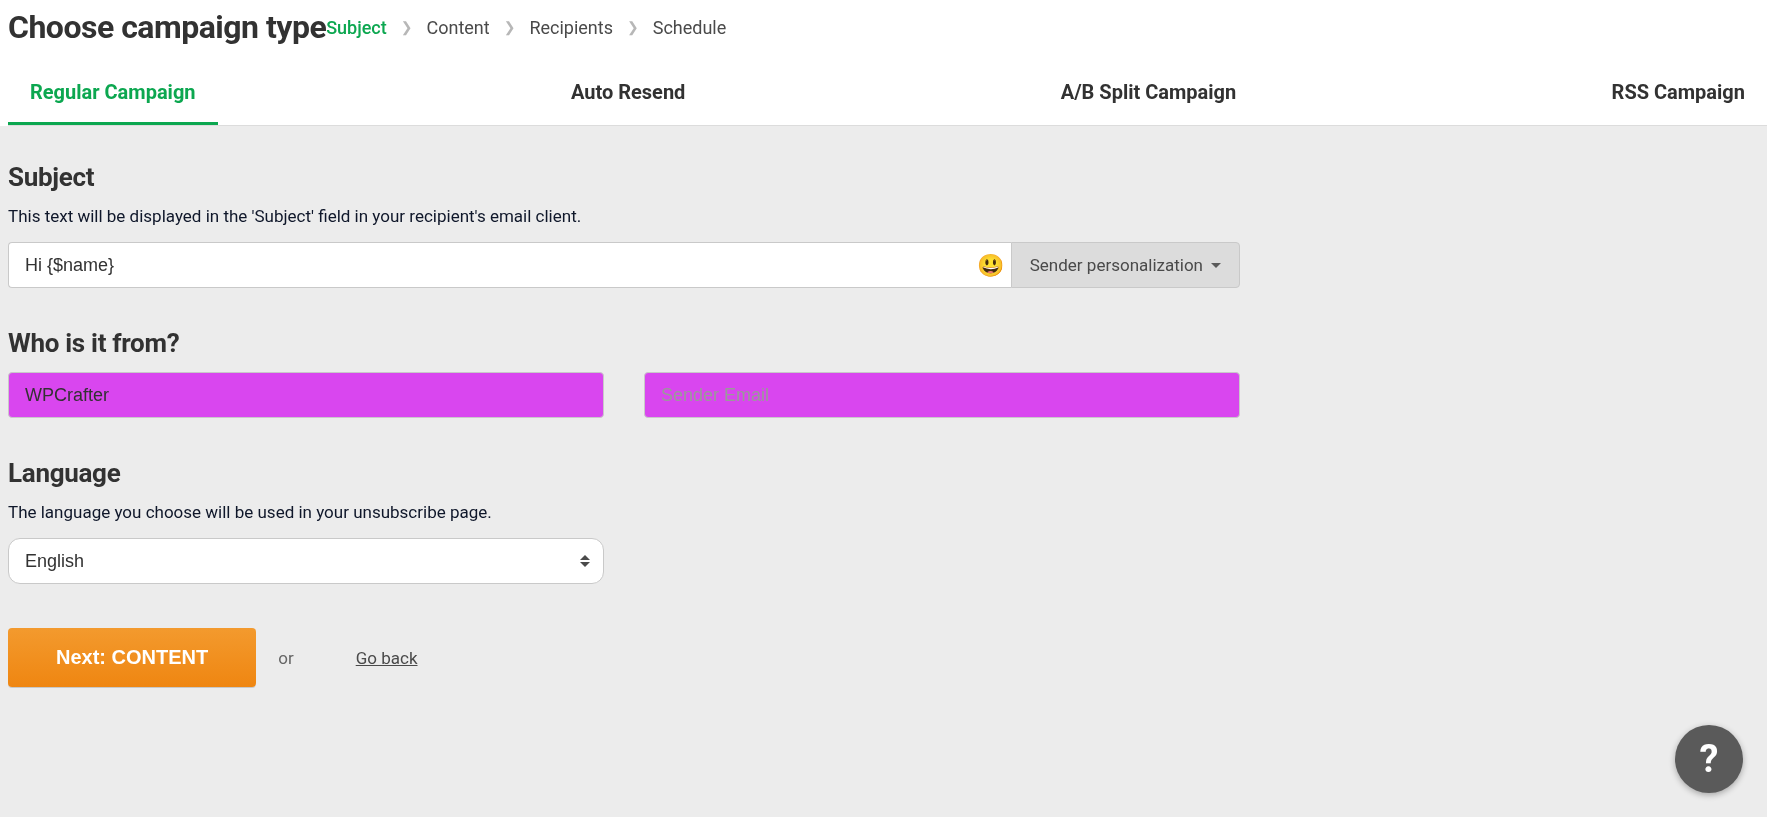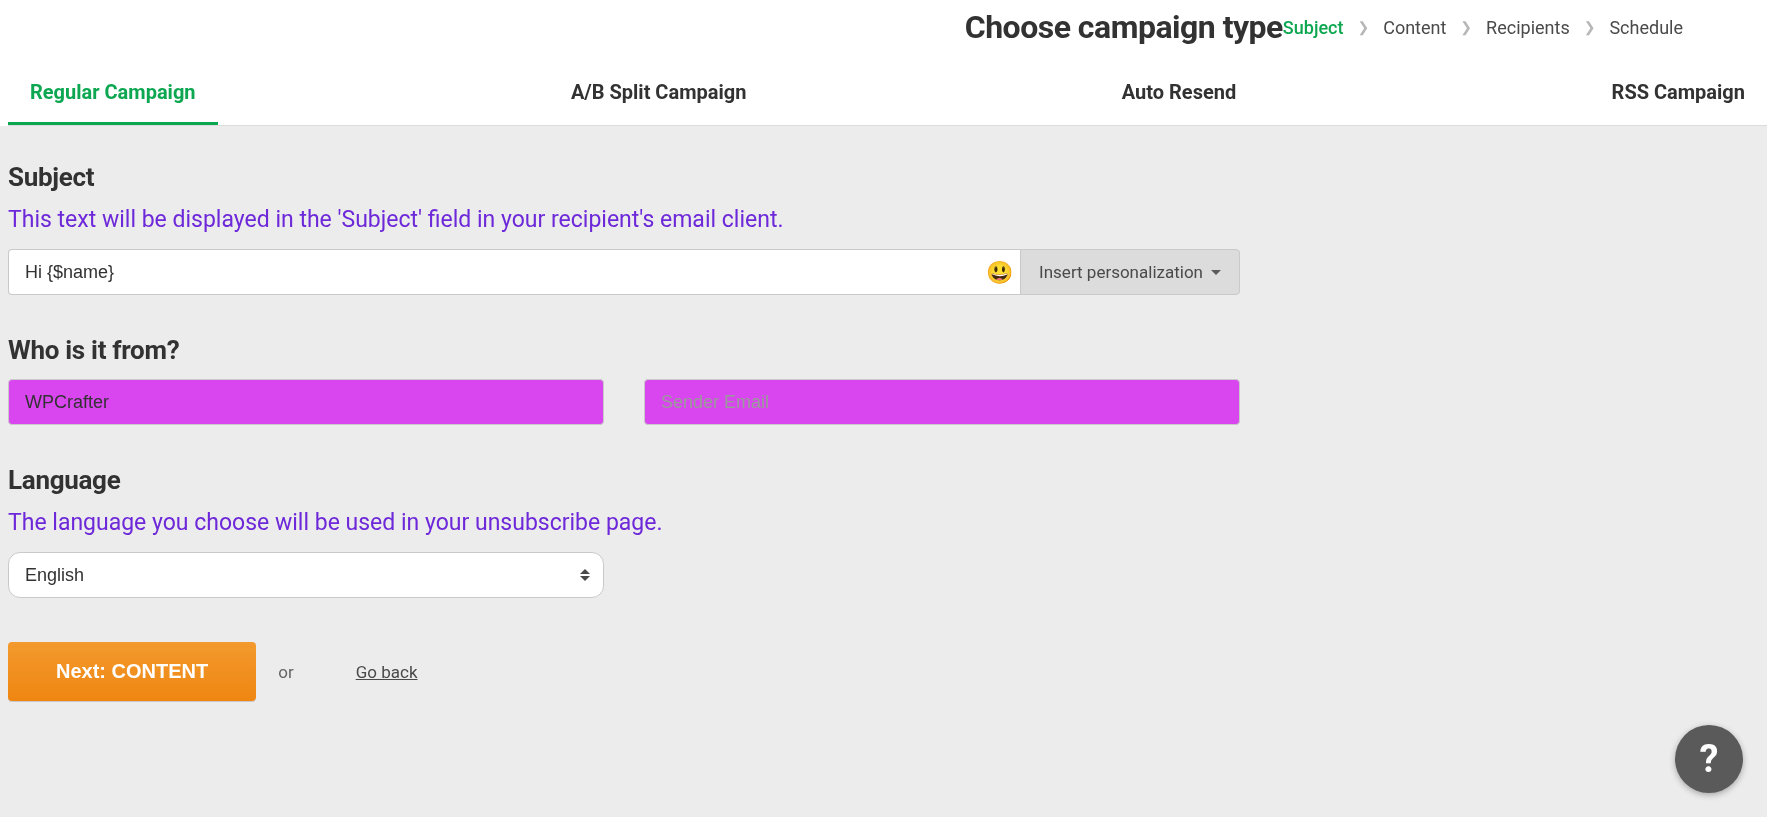--- a/index.html
+++ b/index.html
@@ -11,21 +11,21 @@
     height: 817px;
     position: relative;
     overflow: hidden;
   }
   .header-area {
     background: #ffffff;
     padding: 8px 0 0 8px;
   }
   .header-row {
     display: flex;
-    justify-content: flex-end;
+    justify-content: flex-start;
     align-items: center;
     padding-right: 84px;
   }
   .page-title {
     font-size: 32px;
     font-weight: 700;
     color: #323232;
     letter-spacing: -0.5px;
   }
   .breadcrumb {
@@ -65,22 +65,22 @@
   }
   .section { margin-bottom: 40px; }
   .section-title {
     font-size: 26px;
     font-weight: 700;
     color: #323232;
     margin-bottom: 14px;
     letter-spacing: -0.3px;
   }
   .section-desc {
-    font-size: 23px;
-    color: #6d28d9;
+    font-size: 17px;
+    color: #0f172a;
     margin-bottom: 16px;
   }
   .subject-row {
     display: flex;
     width: 1232px;
   }
   .subject-input-wrap {
     position: relative;
     flex: 1;
     display: flex;
@@ -239,39 +239,39 @@
       <span class="step">Content</span>
       <span class="chev">❯</span>
       <span class="step">Recipients</span>
       <span class="chev">❯</span>
       <span class="step">Schedule</span>
     </nav>
   </div>
 
   <div class="tabs">
     <div class="tab active">Regular Campaign</div>
+    <div class="tab">Auto Resend</div>
     <div class="tab">A/B Split Campaign</div>
-    <div class="tab">Auto Resend</div>
     <div class="tab">RSS Campaign</div>
   </div>
   <div class="tab-divider"></div>
 </div>
 
 <div class="main">
 
   <div class="section">
     <div class="section-title">Subject</div>
     <div class="section-desc">This text will be displayed in the 'Subject' field in your recipient's email client.</div>
     <div class="subject-row">
       <div class="subject-input-wrap">
         <input type="text" class="subject-input" value="Hi {$name}" style="">
         <span class="emoji-btn">😃</span>
       </div>
       <div class="personalization-btn">
-        <span>Insert personalization</span>
+        <span>Sender personalization</span>
         <span class="caret-down"></span>
       </div>
     </div>
   </div>
 
   <div class="section">
     <div class="section-title">Who is it from?</div>
     <div class="from-row">
       <input type="text" class="txt-input" value="WPCrafter" style="">
       <input type="text" class="txt-input" placeholder="Sender Email" style="">

